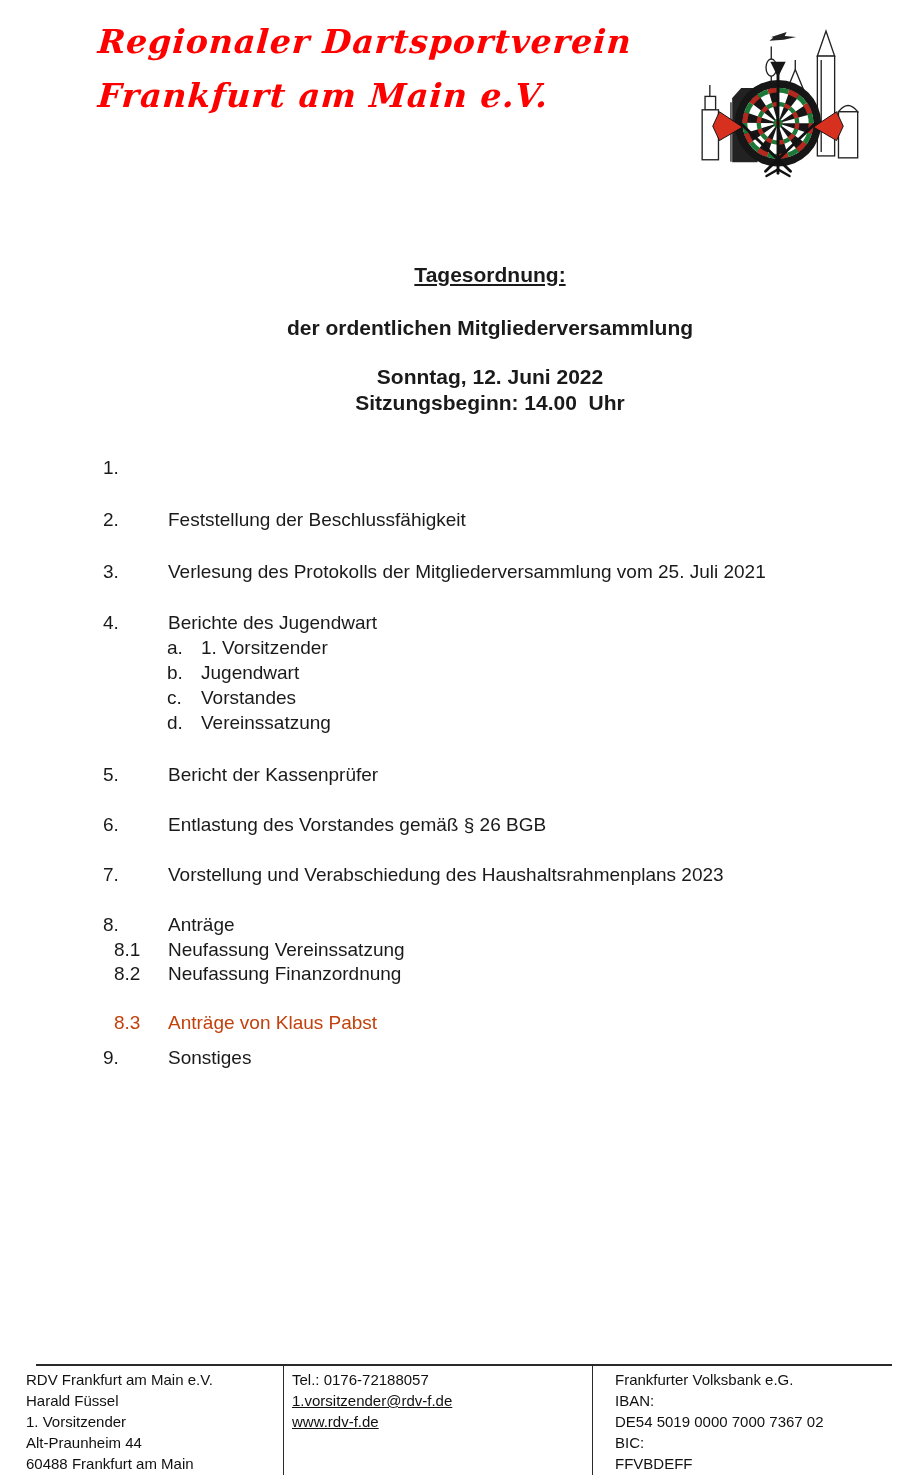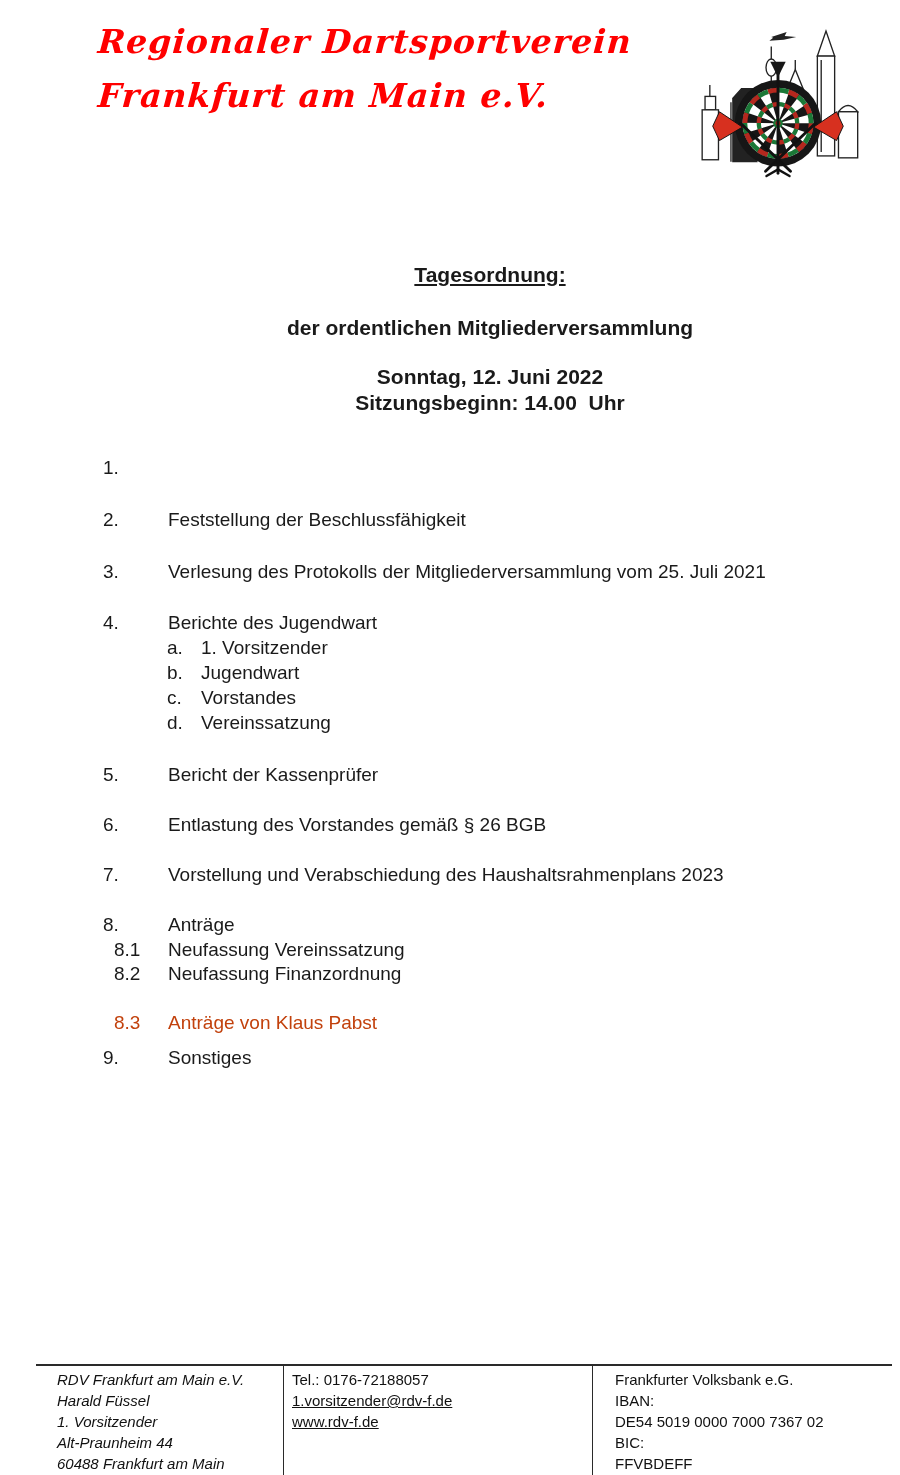--- a/index.html
+++ b/index.html
@@ -94,21 +94,21 @@
   .f-div1 { left: 283px; }
   .f-div2 { left: 592px; }
   .f-col {
     position: absolute;
     top: 1369px;
     font-size: 15px;
     line-height: 21px;
     color: #111;
     white-space: nowrap;
   }
-  .f-col1 { left: 57px; font-style: italic; }
+  .f-col1 { left: 26px; }
   .f-col2 { left: 292px; }
   .f-col3 { left: 615px; }
   .f-link { text-decoration: underline; cursor: pointer; }
 </style>
 </head>
 <body>
 
 <div class="page">
 
   <div class="club-script club-line1">Regionaler Dartsportverein</div>

